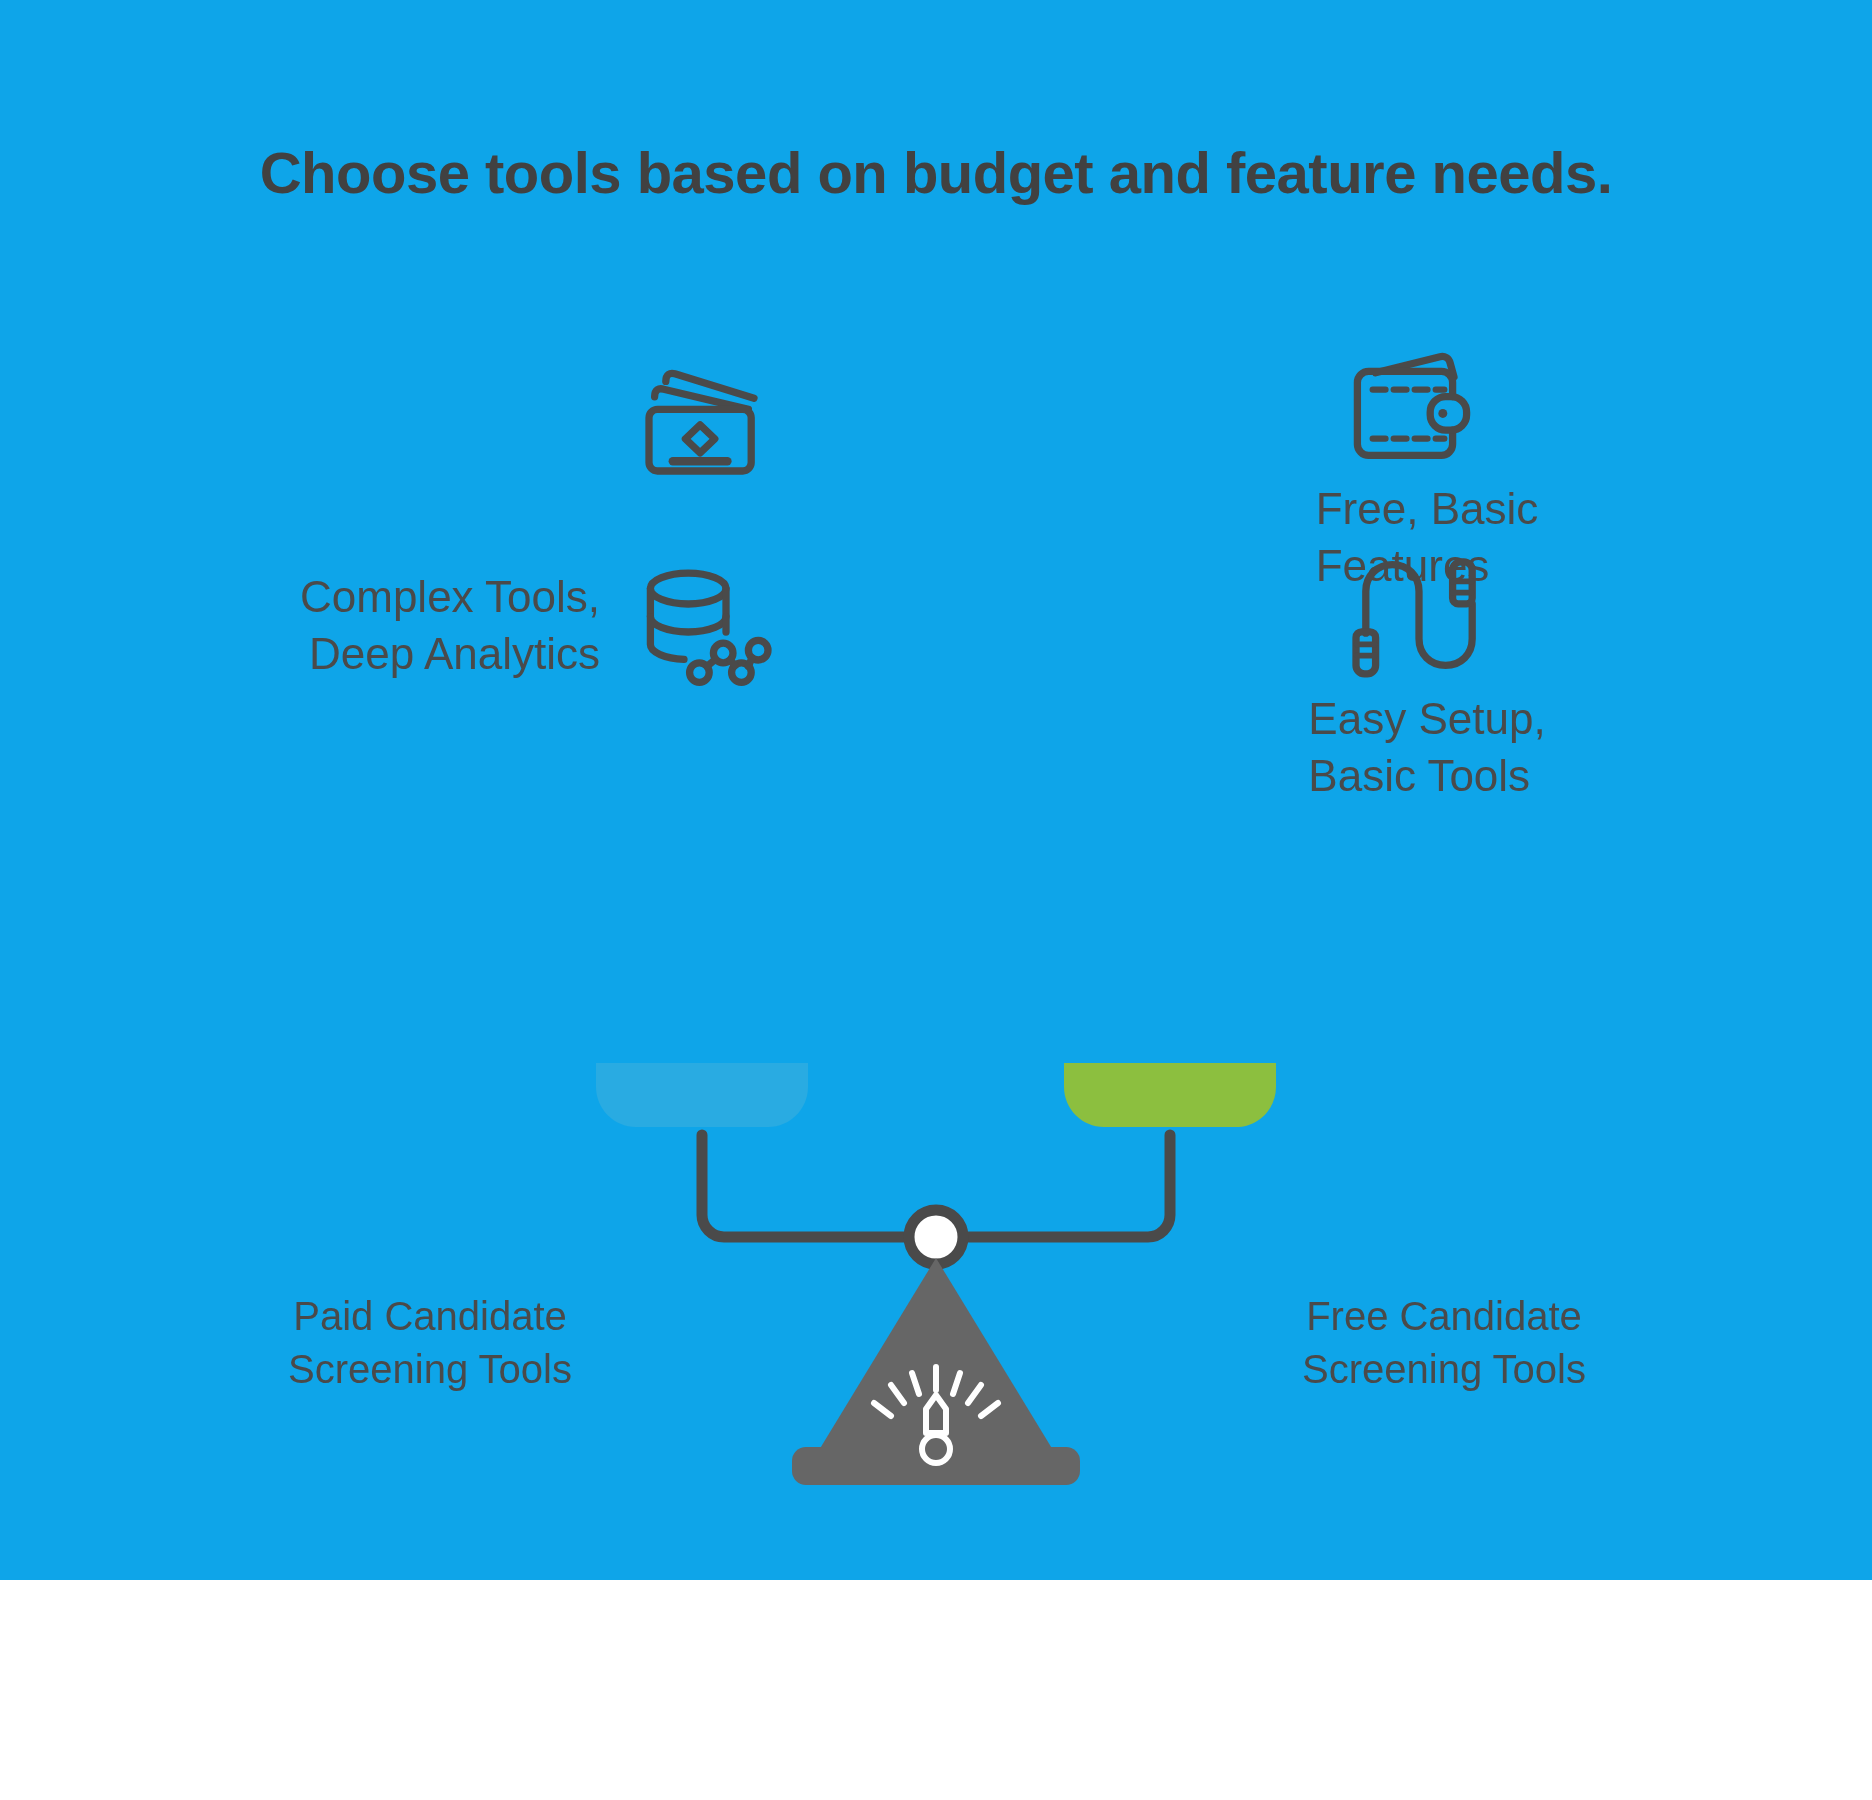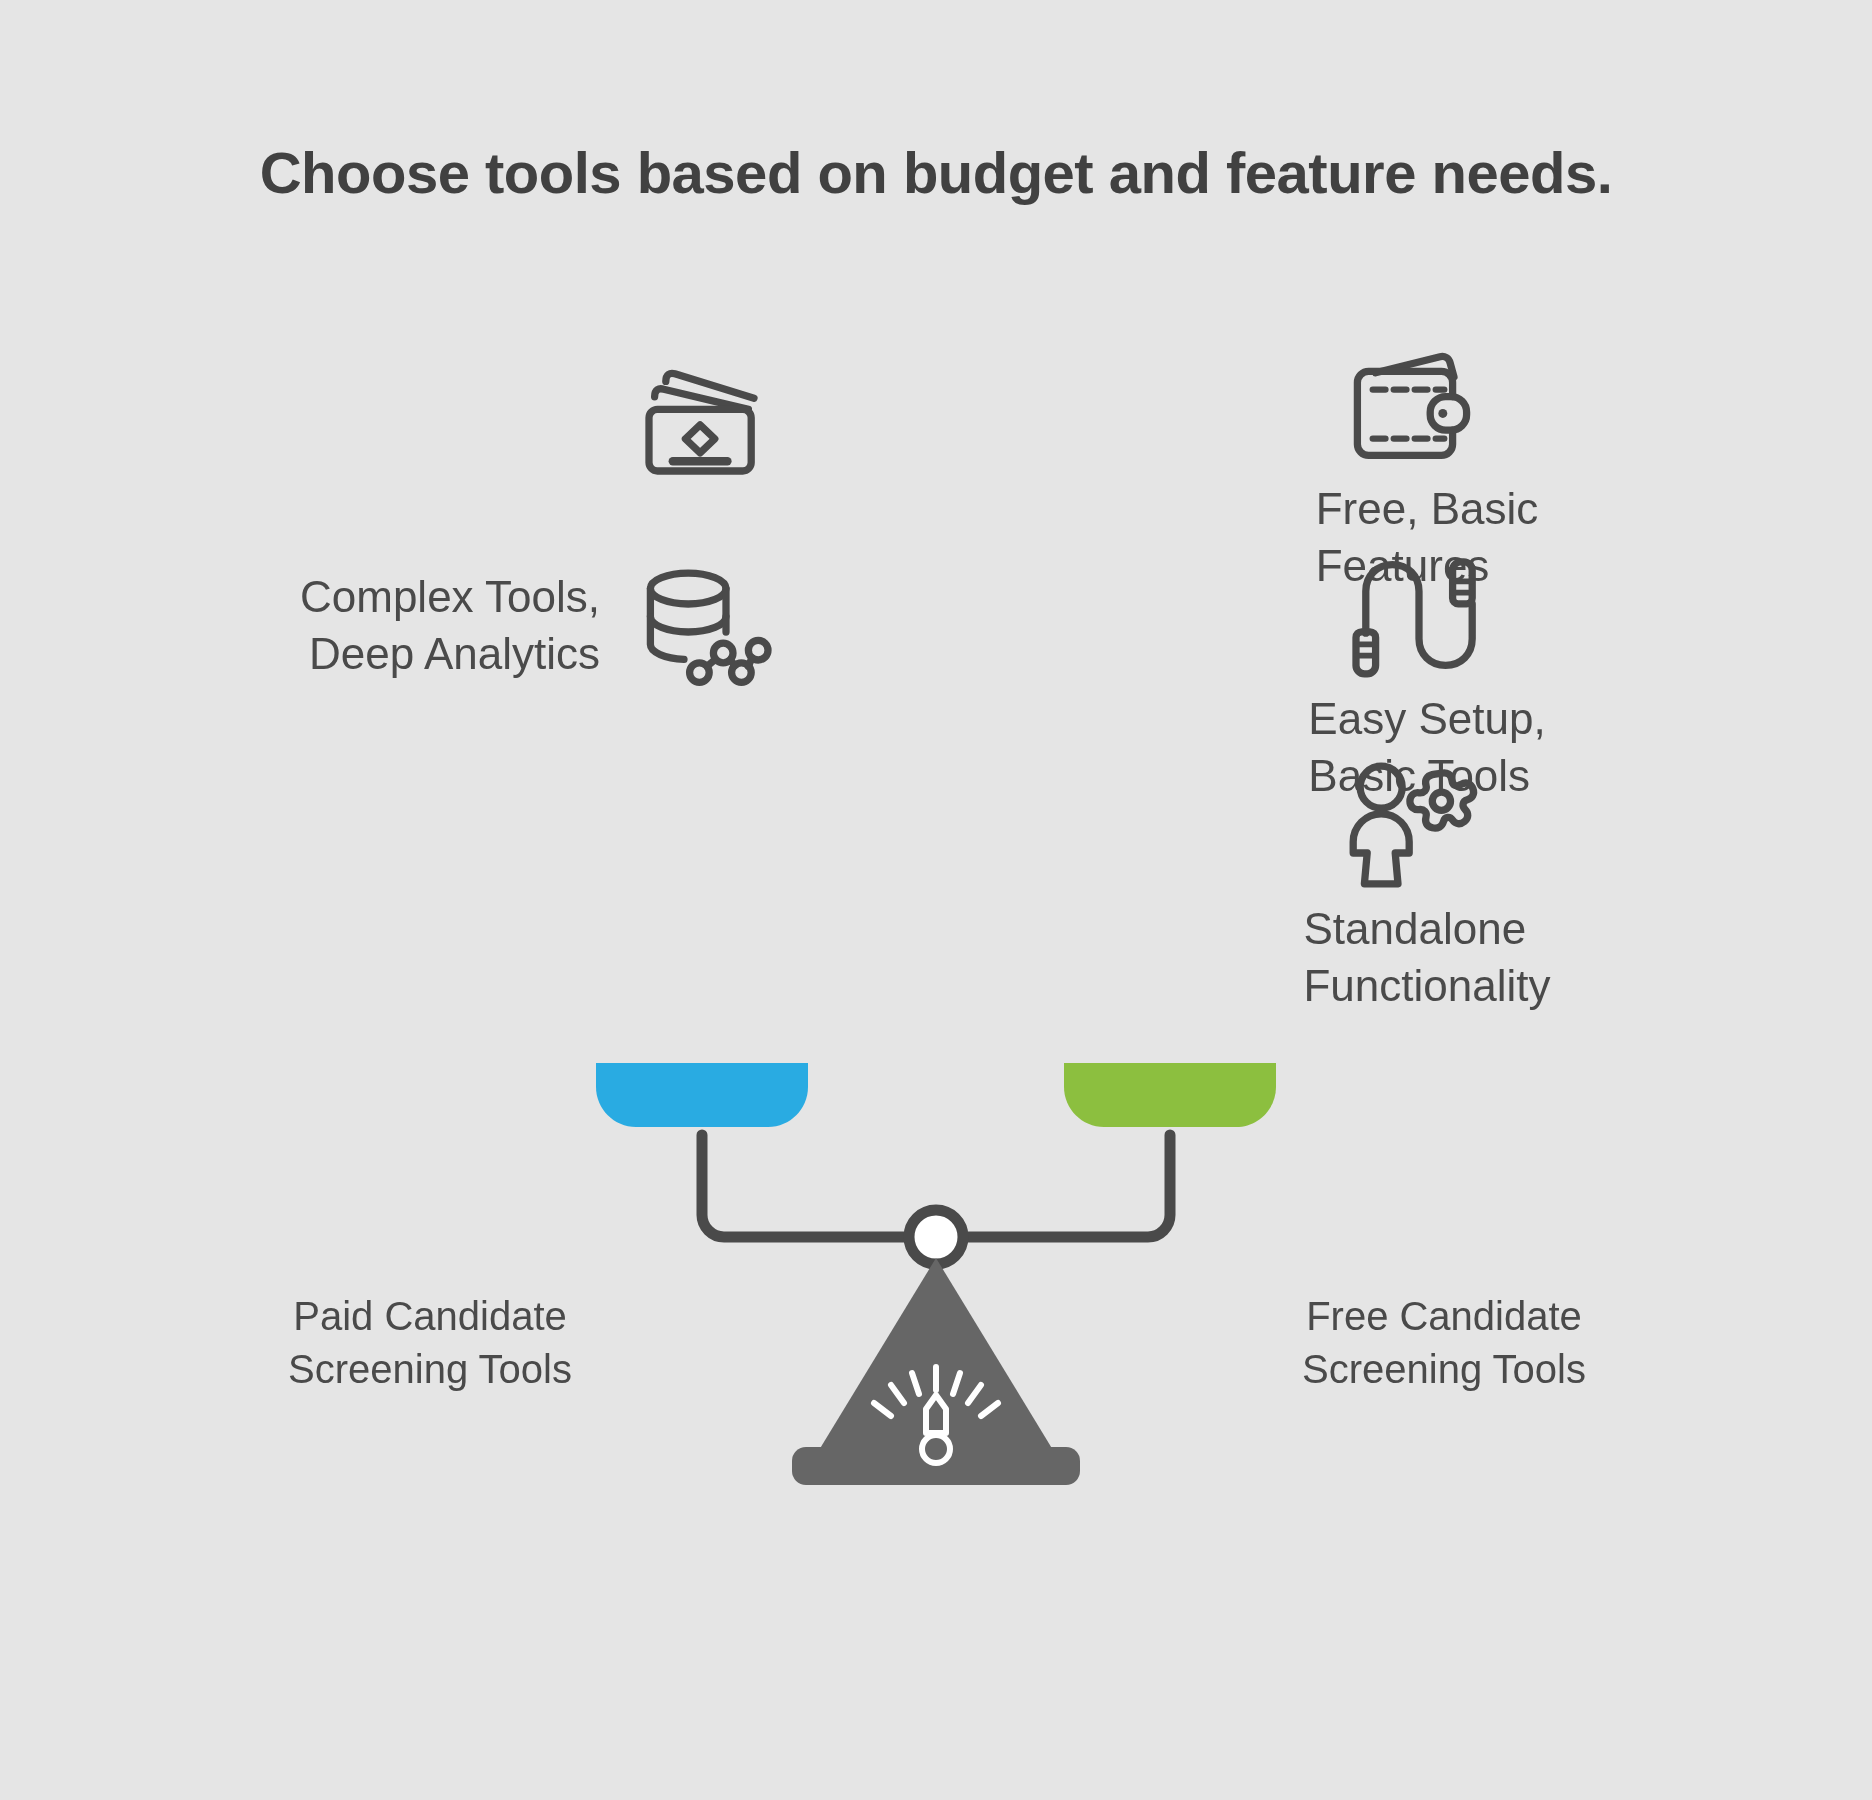--- a/index.html
+++ b/index.html
@@ -7,22 +7,22 @@
   html, body {
     width: 1872px;
     height: 1800px;
     background: #ffffff;
     font-family: "Liberation Sans", sans-serif;
   }
 
   .infographic {
     position: relative;
     width: 1872px;
-    height: 1800px;
-    background: #e5e5e5;
+    height: 1580px;
+    background: #0ea5e9;
     overflow: hidden;
   }
 
   
   .title {
     position: absolute;
     top: 140px;
     left: 0;
     width: 1872px;
     text-align: center;
@@ -193,51 +193,20 @@
           </svg>
         </div>
         <div class="feature-label">Easy Setup,
 Basic Tools</div>
       </div>
     </div>
 
     <div class="feature-row">
 
 
-      <div class="side side-right">
-        <div class="icon-box">
-          <svg width="140" height="140" viewBox="0 0 100 100" fill="none" stroke="#4a4a4a" stroke-width="5.2" stroke-linecap="round" stroke-linejoin="round">
-
-            <circle cx="28" cy="23" r="15"></circle>
-
-            <path d="M8 70 L8 62 C8 51 16.9 42 28 42 C39.1 42 48 51 48 62 L48 70 L38 70 L40 92 L16 92 L18 70 Z"></path>
-
-            <path d="M71 13
-                     C75 12 78 14 78.5 18
-                     C79 22 82 23 85 21
-                     C88.5 19 92 20 93.5 24
-                     C95 28 93 31 89.5 32
-                     C86 33 85.5 36.5 88 39
-                     C90.5 41.5 90.5 45 87.5 47.5
-                     C84.5 50 81 49.5 79 46.5
-                     C77 43.5 73.5 44 72.5 47.5
-                     C71.5 51 68.5 53 64.5 52
-                     C60.5 51 59 48 60 44.5
-                     C61 41 58.5 38.5 55 39
-                     C51.5 39.5 48.5 37 48.5 33
-                     C48.5 29 51.5 26.5 55 27
-                     C58.5 27.5 61 25 60 21.5
-                     C59 18 60.5 15 64.5 14
-                     C67 13.4 69 13.3 71 13 Z"></path>
-            <circle cx="71" cy="33" r="6.5"></circle>
-          </svg>
-        </div>
-        <div class="feature-label">Standalone
-Functionality</div>
-      </div>
     </div>
 
   </div>
 
   <div class="scale">
     <svg width="700" height="450" viewBox="0 0 700 450" fill="none">
 
       <path d="M10 8 L222 8 L222 32 C222 54 204 72 182 72 L50 72 C28 72 10 54 10 32 Z" fill="#29abe2"></path>
 
       <path d="M478 8 L690 8 L690 32 C690 54 672 72 650 72 L518 72 C496 72 478 54 478 32 Z" fill="#8cbf3f"></path>

